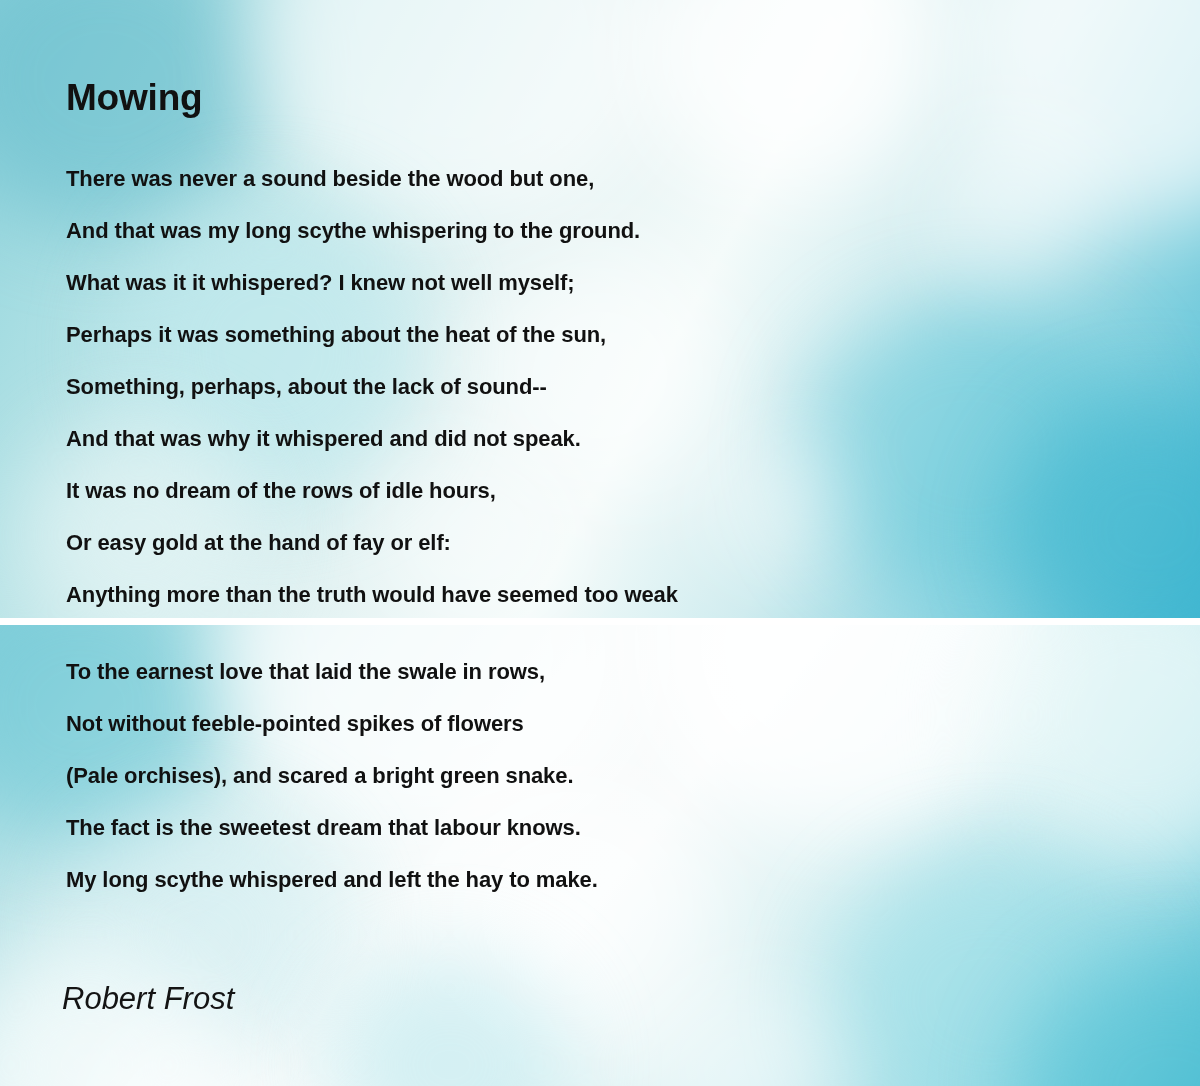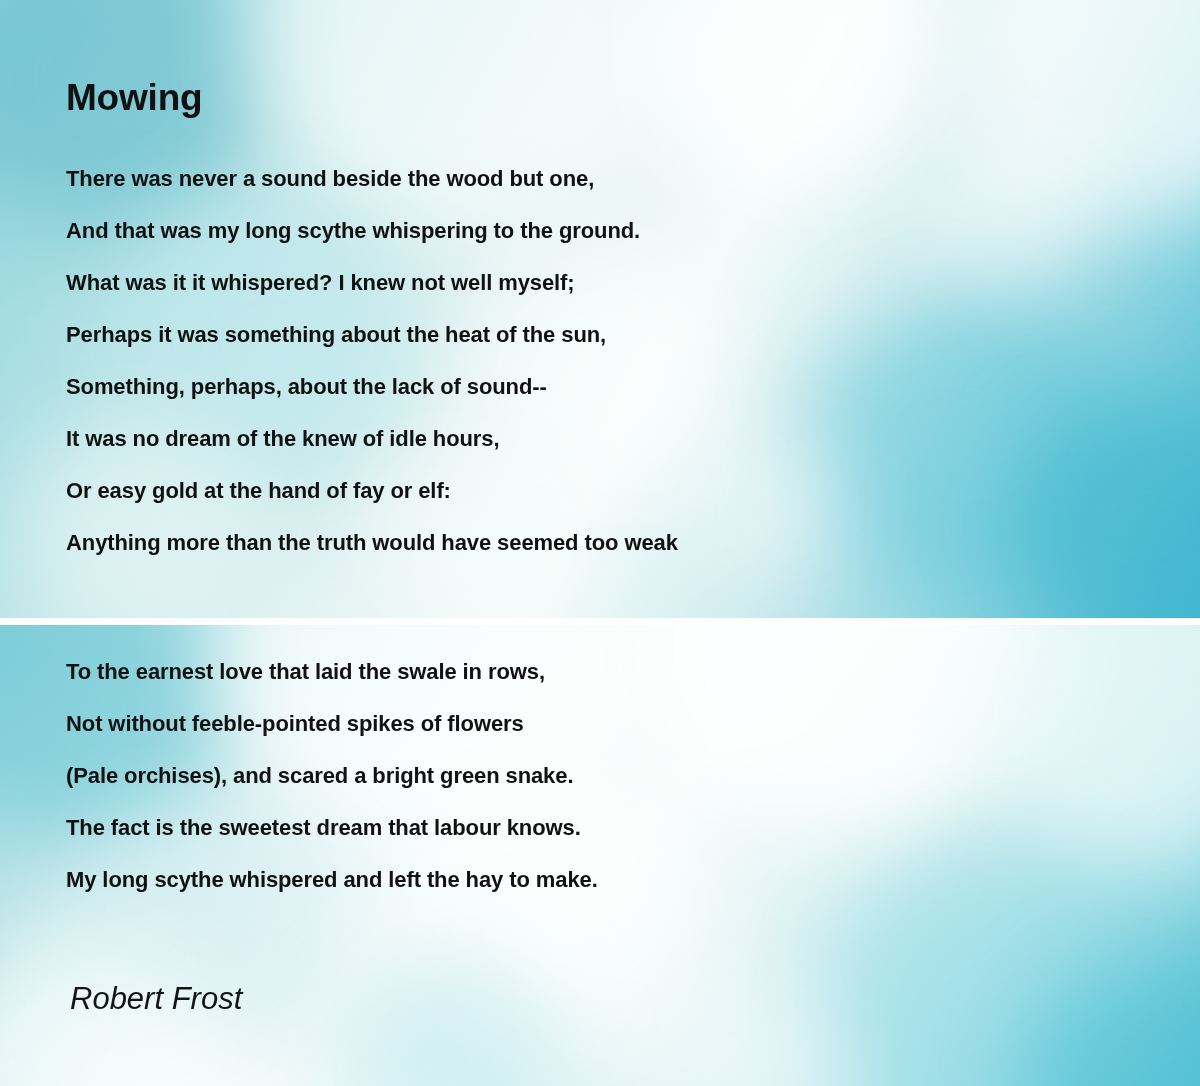--- a/index.html
+++ b/index.html
@@ -127,21 +127,21 @@
     letter-spacing: -0.1px;
     white-space: nowrap;
   }
   #stanza-one  { top: 153px; }
   #stanza-two  { top: 646px; }
 
   .poem-line { display: block; }
 
   #poem-author {
     position: absolute;
-    left: 70px;
+    left: 62px;
     top: 980px;
     font-size: 31px;
     font-style: italic;
     font-weight: normal;
     line-height: 1.2;
     white-space: nowrap;
     color: #141414;
   }
 
   
@@ -178,21 +178,22 @@
 
     <div class="content">
       <h1 id="poem-title">Mowing</h1>
 
       <div class="stanza" id="stanza-one">
         <span class="poem-line">There was never a sound beside the wood but one,</span>
         <span class="poem-line">And that was my long scythe whispering to the ground.</span>
         <span class="poem-line">What was it it whispered? I knew not well myself;</span>
         <span class="poem-line">Perhaps it was something about the heat of the sun,</span>
         <span class="poem-line">Something, perhaps, about the lack of sound--</span>
-        <span class="poem-line">It was no dream of the knew of idle hours,</span>
+        <span class="poem-line">And that was why it whispered and did not speak.</span>
+        <span class="poem-line">It was no dream of the rows of idle hours,</span>
         <span class="poem-line">Or easy gold at the hand of fay or elf:</span>
         <span class="poem-line">Anything more than the truth would have seemed too weak</span>
       </div>
     </div>
   </div>
 
   <div id="panel-seam"></div>
 
   <div class="panel" id="panel-bottom">
     <div class="bg-base"></div>

